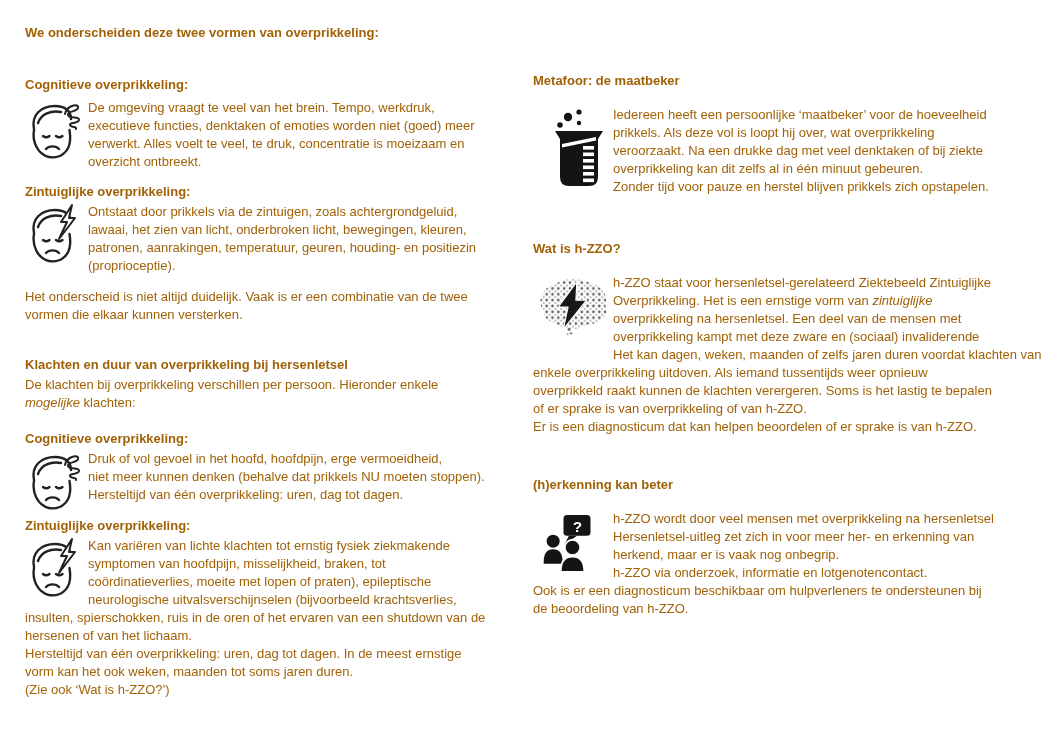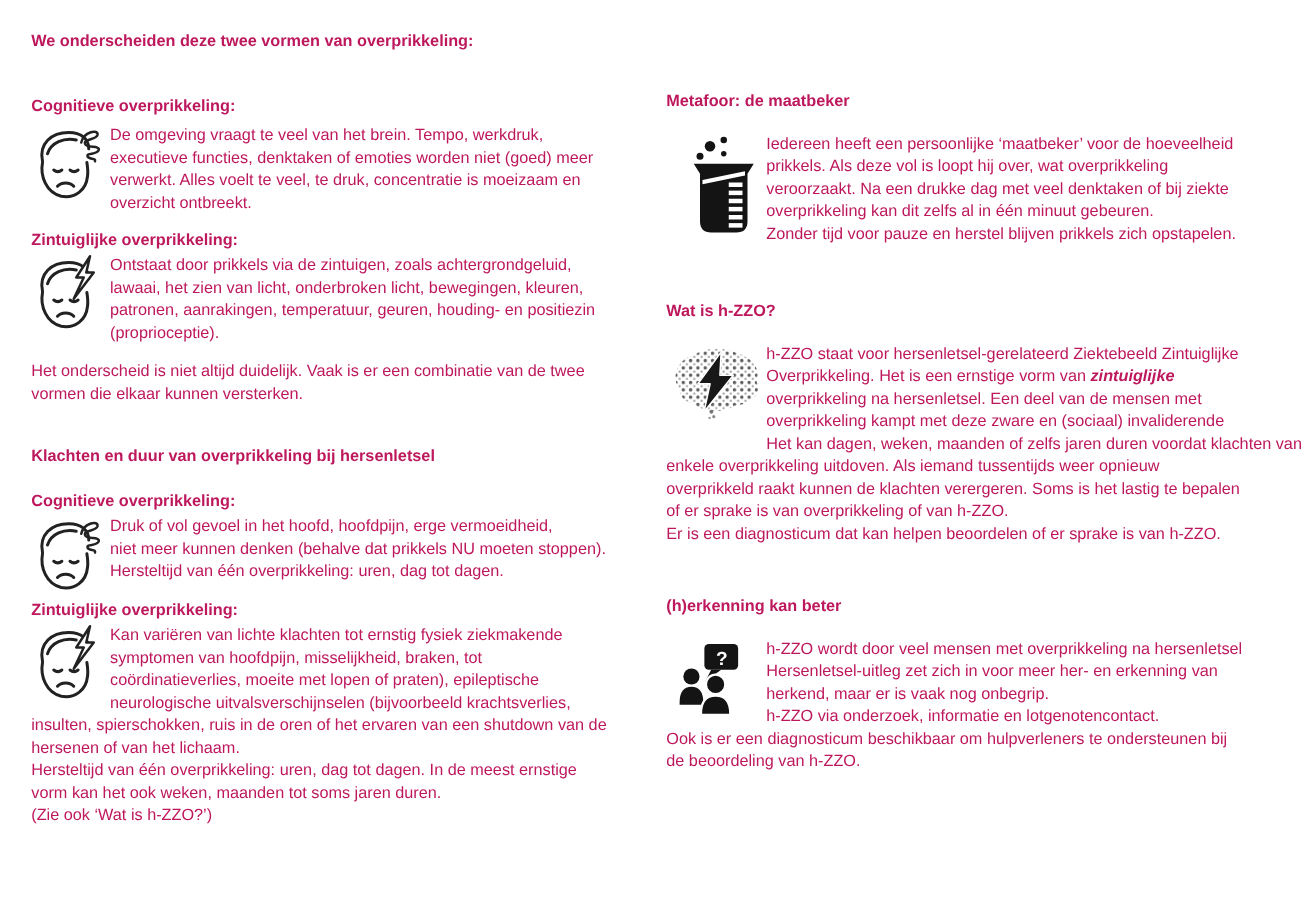--- a/index.html
+++ b/index.html
@@ -4,42 +4,42 @@
 <style>
   html,body{margin:0;padding:0;background:#ffffff;}
   .page{
     position:relative;
     width:1042px;height:733px;
     background:#ffffff;
     box-sizing:border-box;
     display:flex;
     padding:24px 16px 0 25px;
     font-family:"Liberation Sans",sans-serif;
-    color:#be185d;
+    color:#a16207;
     overflow:hidden;
   }
   .col{font-size:13px;line-height:18px;}
   .col-left{width:506px;flex:0 0 auto;}
   .col-right{width:476px;flex:0 0 auto;margin-left:2px;padding-top:48px;}
   .section{clear:both;}
   .section-heading{font-weight:bold;white-space:nowrap;}
   .col-left .section-heading{margin-bottom:2px;}
   .col-left .section:nth-child(2) .section-heading{margin-bottom:5px;}
   .col-right .section-heading{margin-bottom:16px;}
   .col-left .section:nth-child(2){margin-top:34px;}
   .col-left .section:nth-child(3){margin-top:12px;}
   .col-left .section:nth-child(4){margin-top:13px;}
   .col-left .section:nth-child(5){margin-top:32px;}
   .col-left .section:nth-child(6){margin-top:18px;}
   .col-left .section:nth-child(7){margin-top:13px;}
   .col-right .section:nth-child(2){margin-top:44px;}
   .col-right .section:nth-child(3){margin-top:40px;}
   .line{white-space:nowrap;}
   .r-i{font-style:italic;}
-  .r-bi{font-style:italic;font-weight:bold;}
+  .r-bi{font-style:italic;font-weight:normal;}
   .float-icon{float:left;}
   .float-icon svg{display:block;}
   .fi-head{width:63px;height:66px;}
   .fi-beaker{width:80px;height:84px;padding-left:14px;box-sizing:border-box;}
   .fi-brain{width:80px;height:84px;}
   .fi-people{width:80px;height:66px;padding-left:8px;box-sizing:border-box;}
 </style>
 </head>
 <body>
 
@@ -94,20 +94,24 @@
         </div>
       </div>
       <div class="section">
         <div class="section-body">
           <div class="line">Het onderscheid is niet altijd duidelijk. Vaak is er een combinatie van de twee</div>
           <div class="line">vormen die elkaar kunnen versterken.</div>
         </div>
       </div>
       <div class="section">
         <div class="section-heading">Klachten en duur van overprikkeling bij hersenletsel</div>
+        <div class="section-body">
+          <div class="line">De klachten bij overprikkeling verschillen per persoon. Hieronder enkele</div>
+          <div class="line"><span class="r-i">mogelijke</span><span> klachten:</span></div>
+        </div>
       </div>
       <div class="section">
         <div class="section-heading">Cognitieve overprikkeling:</div>
         <div class="section-body">
           <div class="float-icon fi-head">
             <svg width="60" height="66" viewBox="0 0 60 66" xmlns="http://www.w3.org/2000/svg">
     <g fill="none" stroke="#222222" stroke-width="2.4" stroke-linecap="round" stroke-linejoin="round">
       <path d="M9,30 C6,16 16,7 30,7 C40,7 46,12 46,20"></path>
       <path d="M13,24 C16,15 26,11 36,13"></path>
       <path d="M9,31 C7,42 12,55 24,58 C35,60 44,53 45,42 C45.6,38 45,34 44.5,31"></path>

